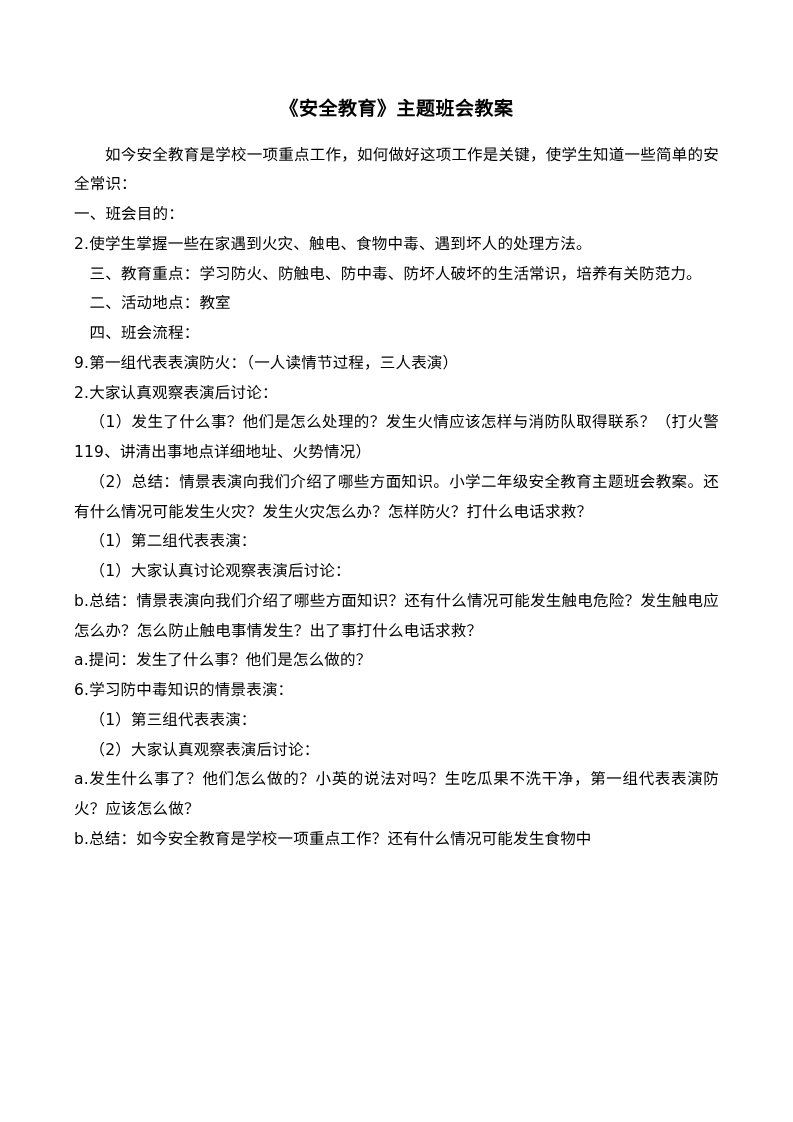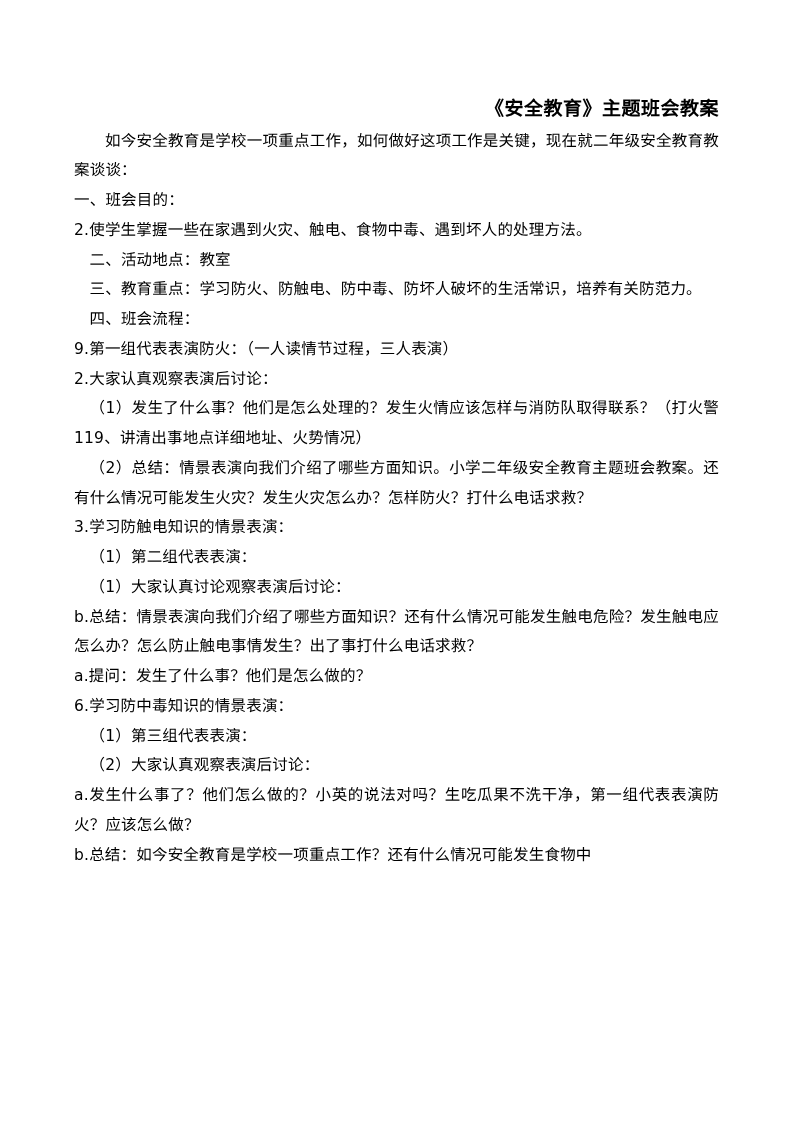--- a/index.html
+++ b/index.html
@@ -16,25 +16,25 @@
   }
   .page {
     position: relative;
     width: 793px;
     height: 1122px;
     box-sizing: border-box;
     padding: 78px 74px 60px 74px;
     background: #ffffff;
   }
   .doc-title {
-    text-align: right;
+    text-align: center;
     font-size: 19px;
     font-weight: bold;
     letter-spacing: 0.5px;
-    margin: 16px 0 4px 0;
+    margin: 16px 0 18px 0;
     line-height: 1.5;
   }
   .para {
     font-size: 15.5px;
     line-height: 1.92;
     text-align: justify;
     text-justify: inter-ideograph;
     margin: 0;
     letter-spacing: 0.2px;
   }
@@ -47,31 +47,30 @@
   .indent-0 {
     text-indent: 0;
   }
 </style>
 </head>
 <body>
 
 <div class="page">
   <h1 class="doc-title">《安全教育》主题班会教案</h1>
   <div class="body-content">
-    <p class="para indent-2">如今安全教育是学校一项重点工作，如何做好这项工作是关键，现在就二年级安全教育教案谈谈：</p>
+    <p class="para indent-2">如今安全教育是学校一项重点工作，如何做好这项工作是关键，使学生知道一些简单的安全常识：</p>
     <p class="para indent-0">一、班会目的：</p>
     <p class="para indent-0">2.使学生掌握一些在家遇到火灾、触电、食物中毒、遇到坏人的处理方法。</p>
+    <p class="para indent-1">三、教育重点：学习防火、防触电、防中毒、防坏人破坏的生活常识，培养有关防范力。</p>
     <p class="para indent-1">二、活动地点：教室</p>
-    <p class="para indent-1">三、教育重点：学习防火、防触电、防中毒、防坏人破坏的生活常识，培养有关防范力。</p>
     <p class="para indent-1">四、班会流程：</p>
     <p class="para indent-0">9.第一组代表表演防火：（一人读情节过程，三人表演）</p>
     <p class="para indent-0">2.大家认真观察表演后讨论：</p>
     <p class="para indent-1">（1）发生了什么事？他们是怎么处理的？发生火情应该怎样与消防队取得联系？（打火警119、讲清出事地点详细地址、火势情况）</p>
     <p class="para indent-1">（2）总结：情景表演向我们介绍了哪些方面知识。小学二年级安全教育主题班会教案。还有什么情况可能发生火灾？发生火灾怎么办？怎样防火？打什么电话求救？</p>
-    <p class="para indent-0">3.学习防触电知识的情景表演：</p>
     <p class="para indent-1">（1）第二组代表表演：</p>
     <p class="para indent-1">（1）大家认真讨论观察表演后讨论：</p>
     <p class="para indent-0">b.总结：情景表演向我们介绍了哪些方面知识？还有什么情况可能发生触电危险？发生触电应怎么办？怎么防止触电事情发生？出了事打什么电话求救？</p>
     <p class="para indent-0">a.提问：发生了什么事？他们是怎么做的？</p>
     <p class="para indent-0">6.学习防中毒知识的情景表演：</p>
     <p class="para indent-1">（1）第三组代表表演：</p>
     <p class="para indent-1">（2）大家认真观察表演后讨论：</p>
     <p class="para indent-0">a.发生什么事了？他们怎么做的？小英的说法对吗？生吃瓜果不洗干净，第一组代表表演防火？应该怎么做？</p>
     <p class="para indent-0">b.总结：如今安全教育是学校一项重点工作？还有什么情况可能发生食物中</p>
   </div>

